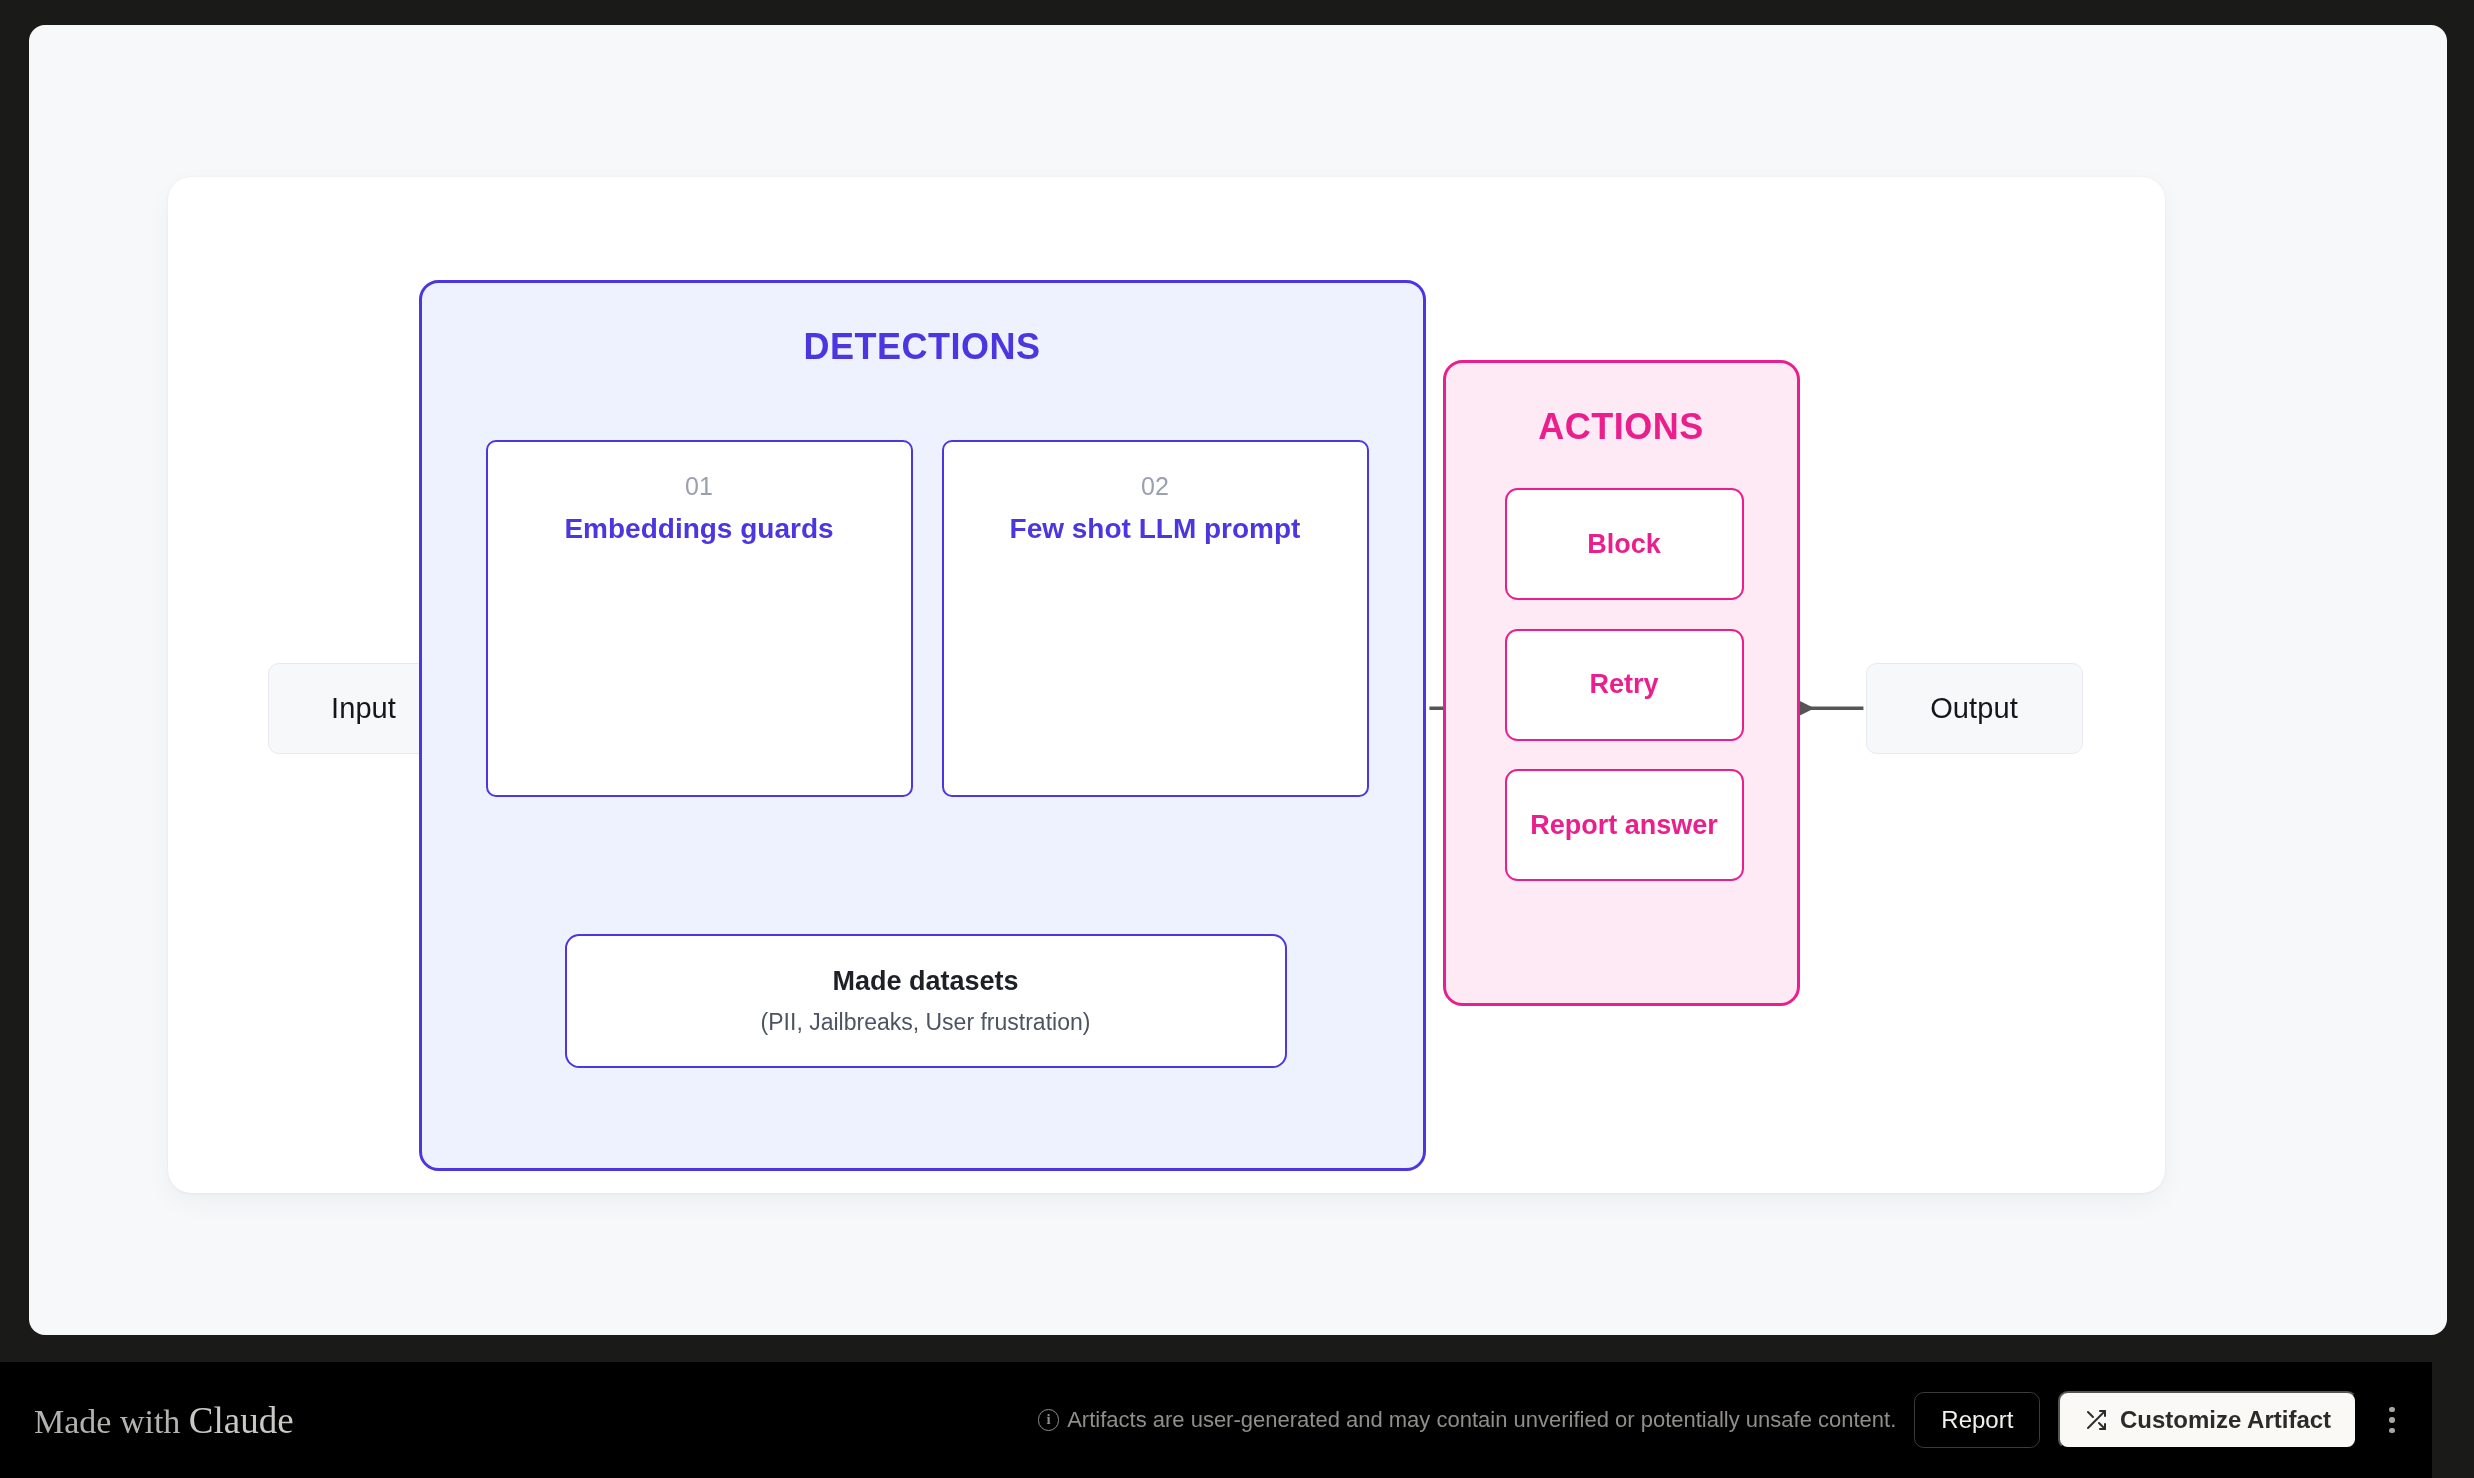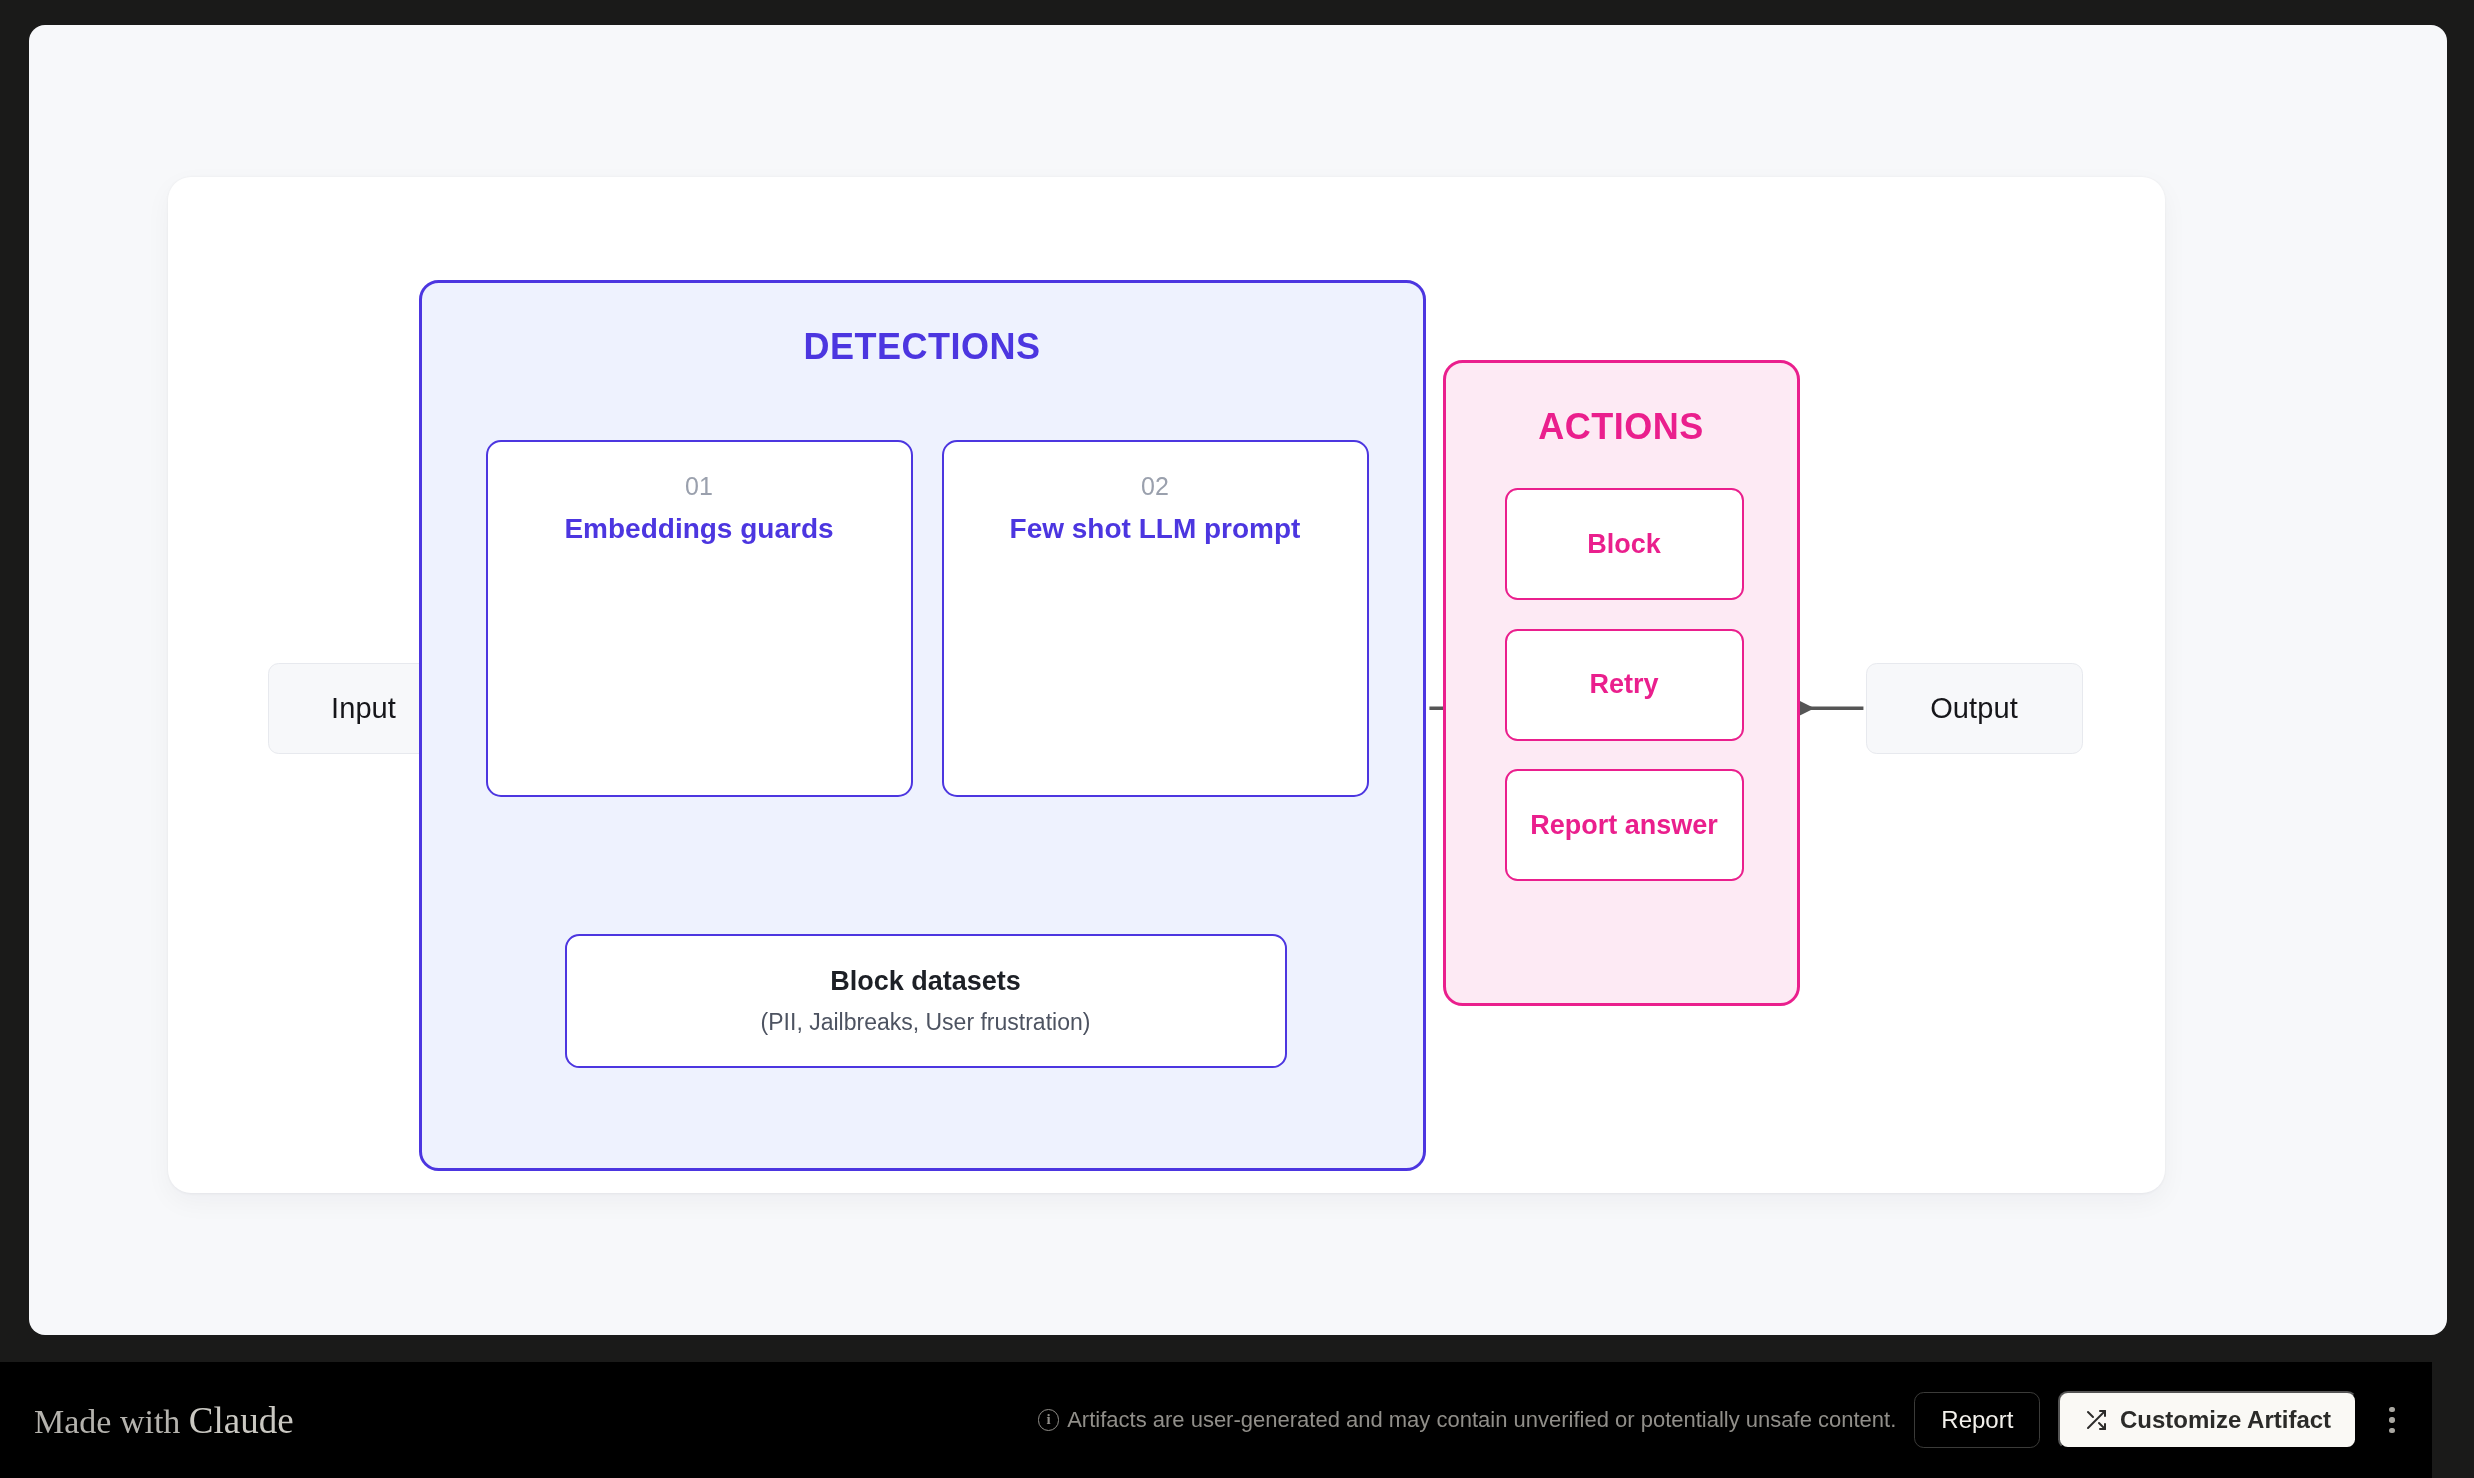--- a/index.html
+++ b/index.html
@@ -66,21 +66,21 @@
 
   .det-cards {
     position:absolute; left:64px; top:157px;
     width:883px; height:357px;
     display:flex; gap:29px;
   }
   .det-card {
     flex:1;
     background:#ffffff;
     border:2.7px solid #4c36e0;
-    border-radius:15px;
+    border-radius:10px;
     padding:30px 16px 16px 16px;
     position:relative;
   }
   .det-num {
     text-align:center;
     font-size:25px; color:#9aa0ad; font-weight:400;
     margin-bottom:10.7px;
   }
   .det-name {
     text-align:center;
@@ -234,21 +234,21 @@
 
             <div class="det-card">
               <div class="det-num">02</div>
               <div class="det-name">Few shot LLM prompt</div>
             </div>
 
 
           </div>
 
           <div class="datasets-box">
-            <div class="datasets-title">Block datasets</div>
+            <div class="datasets-title">Made datasets</div>
             <div class="datasets-sub">(PII, Jailbreaks, User frustration)</div>
           </div>
         </div>
 
         <div class="actions-panel">
           <div class="panel-title-pink">ACTIONS</div>
           <div class="act-list">
             <div class="act-card">Block</div>
             <div class="act-card">Retry</div>
             <div class="act-card">Report answer</div>

